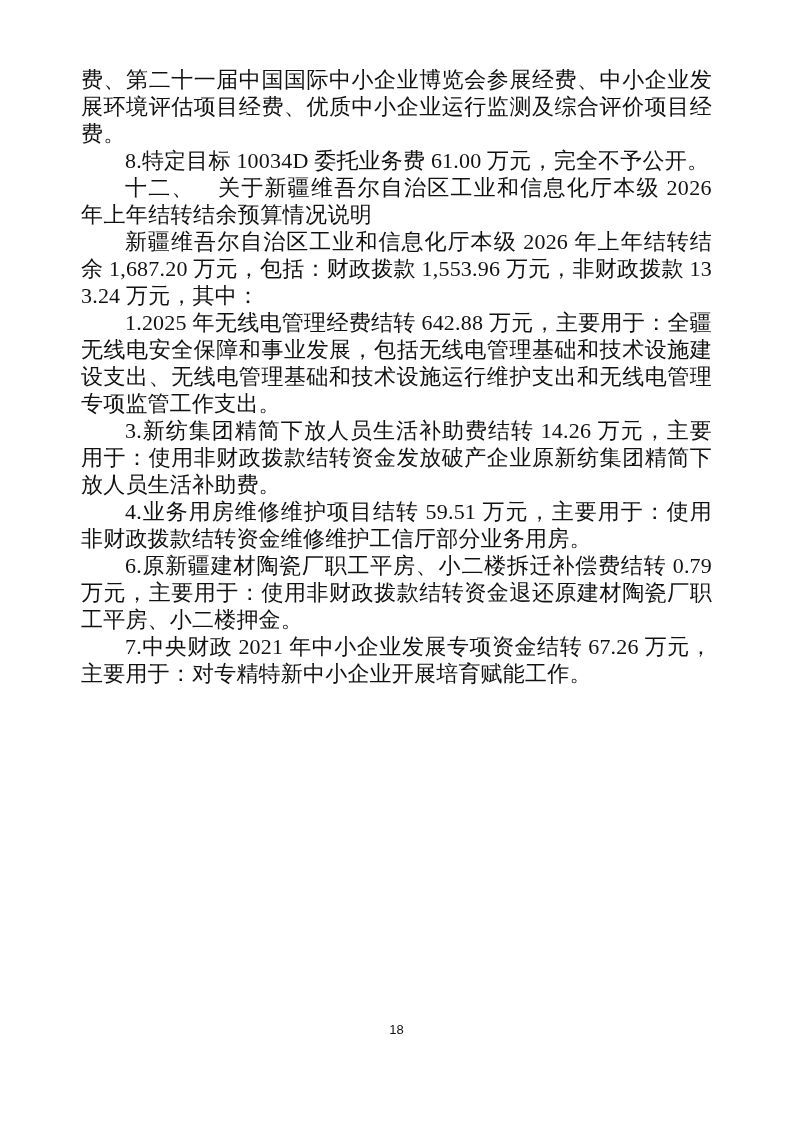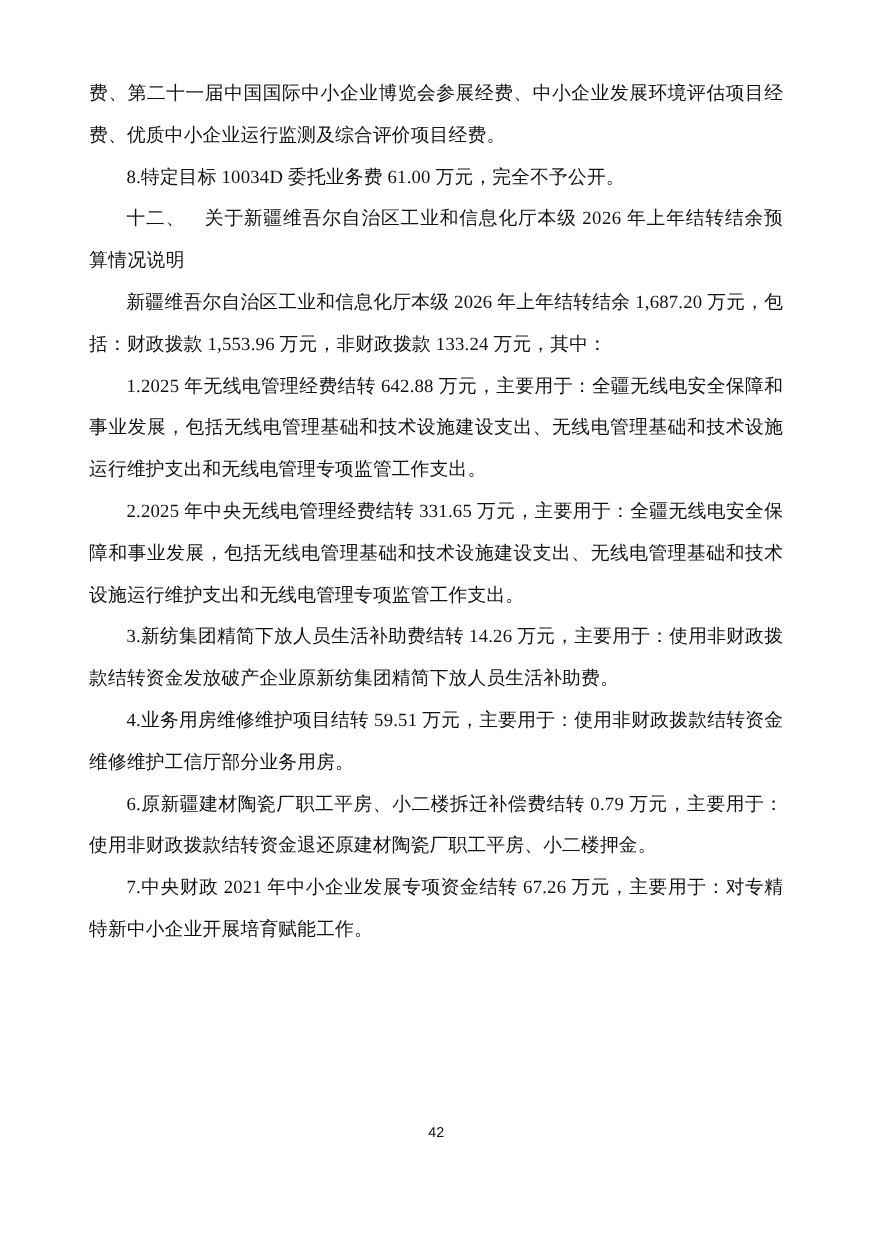--- a/index.html
+++ b/index.html
@@ -17,22 +17,22 @@
     color: #111111;
   }
   .content {
     position: absolute;
     top: 66px;
     left: 81px;
     width: 631px;
   }
   .content p {
     margin: 0;
-    font-size: 17px;
-    line-height: 38px;
+    font-size: 22px;
+    line-height: 27px;
     text-align: justify;
     text-indent: 2em;
     letter-spacing: 0.2px;
     word-break: break-all;
   }
   .content p.no-indent {
     text-indent: 0;
   }
   .content p.heading {
     font-weight: normal;
@@ -53,20 +53,19 @@
 </head>
 <body>
 
 <div class="page">
   <div class="content">
     <p class="no-indent">费、第二十一届中国国际中小企业博览会参展经费、中小企业发展环境评估项目经费、优质中小企业运行监测及综合评价项目经费。</p>
     <p>8.特定目标 10034D 委托业务费 61.00 万元，完全不予公开。</p>
     <p class="heading">十二、　关于新疆维吾尔自治区工业和信息化厅本级 2026 年上年结转结余预算情况说明</p>
     <p>新疆维吾尔自治区工业和信息化厅本级 2026 年上年结转结余 1,687.20 万元，包括：财政拨款 1,553.96 万元，非财政拨款 133.24 万元，其中：</p>
     <p>1.2025 年无线电管理经费结转 642.88 万元，主要用于：全疆无线电安全保障和事业发展，包括无线电管理基础和技术设施建设支出、无线电管理基础和技术设施运行维护支出和无线电管理专项监管工作支出。</p>
-    <p>2.2025 年中央无线电管理经费结转 331.65 万元，主要用于：全疆无线电安全保障和事业发展，包括无线电管理基础和技术设施建设支出、无线电管理基础和技术设施运行维护支出和无线电管理专项监管工作支出。</p>
     <p>3.新纺集团精简下放人员生活补助费结转 14.26 万元，主要用于：使用非财政拨款结转资金发放破产企业原新纺集团精简下放人员生活补助费。</p>
     <p>4.业务用房维修维护项目结转 59.51 万元，主要用于：使用非财政拨款结转资金维修维护工信厅部分业务用房。</p>
     <p>6.原新疆建材陶瓷厂职工平房、小二楼拆迁补偿费结转 0.79 万元，主要用于：使用非财政拨款结转资金退还原建材陶瓷厂职工平房、小二楼押金。</p>
     <p>7.中央财政 2021 年中小企业发展专项资金结转 67.26 万元，主要用于：对专精特新中小企业开展培育赋能工作。</p>
   </div>
-  <div class="page-number">42</div>
+  <div class="page-number">18</div>
 </div>
 
 </body></html>

